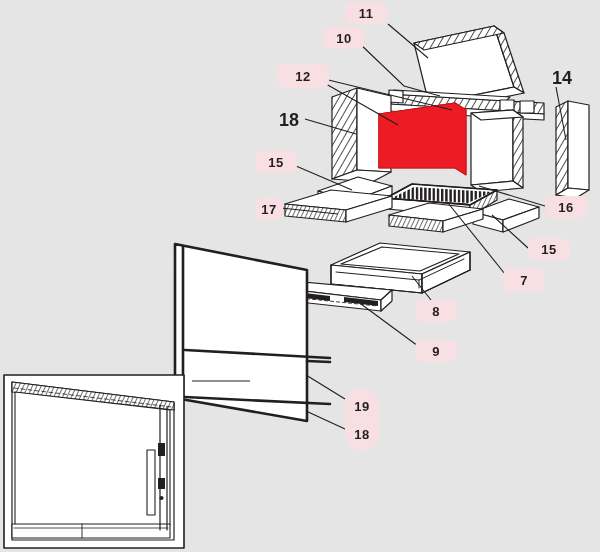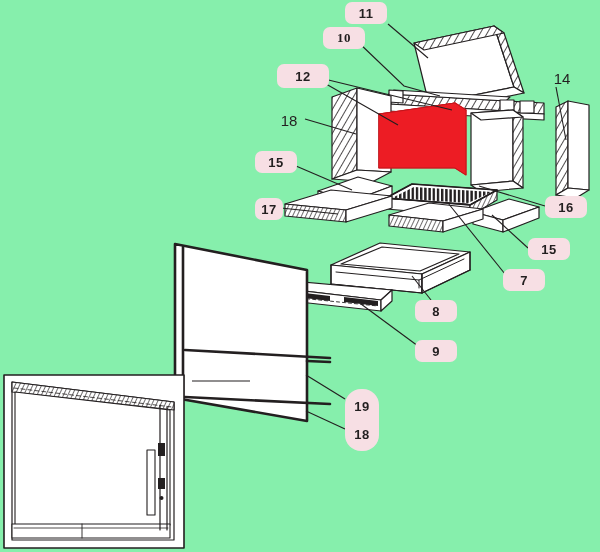--- a/index.html
+++ b/index.html
@@ -1,25 +1,25 @@
 <!DOCTYPE html>
 <html><head>
 <meta charset="utf-8">
 <style>
   html,body{margin:0;padding:0;background:#ffffff;}
   body{width:600px;height:552px;overflow:hidden;
        font-family:"Liberation Sans",sans-serif;}
-  #stage{position:relative;width:600px;height:552px;background:#86efac;}
+  #stage{position:relative;width:600px;height:552px;background:#e5e5e5;}
   #art{position:absolute;left:0;top:0;width:600px;height:552px;}
   .badge{position:absolute;background:#f7dfe4;border-radius:7px;
          display:flex;align-items:center;justify-content:center;
          color:#231f20;font-size:13px;font-weight:700;
          letter-spacing:.5px;}
   .badge.tall{flex-direction:column;justify-content:space-around;padding:3px 0;}
-  .plain{position:absolute;color:#231f20;font-size:15px;font-weight:400;
+  .plain{position:absolute;color:#231f20;font-size:18px;font-weight:700;
          display:flex;align-items:center;justify-content:center;}
 </style>
 </head>
 <body>
 
 <div id="stage">
 
 <svg id="art" viewBox="0 0 600 552" xmlns="http://www.w3.org/2000/svg">
 
   <defs>
@@ -187,21 +187,21 @@
     <path d="M431,300 L412,276"></path>
     <path d="M418,346 L361,304"></path>
     <path d="M345,399 L306,375"></path>
     <path d="M345,429 L306,411"></path>
     <path d="M192,381 L250,381"></path>
   </g>
 </svg>
 
 <div class="badge" style="left:345px;top:2px;width:42px;height:22px;">11</div>
 
-<div class="badge" style="left:323px;top:27px;width:42px;height:22px;font-family:Liberation Serif, serif;">10</div>
+<div class="badge" style="left:323px;top:27px;width:42px;height:22px;">10</div>
 
 <div class="badge" style="left:277px;top:64px;width:52px;height:24px;">12</div>
 
 <div class="plain" style="left:275px;top:111px;width:28px;height:18px;">18</div>
 
 <div class="plain" style="left:548px;top:69px;width:28px;height:18px;">14</div>
 
 <div class="badge" style="left:255px;top:151px;width:42px;height:22px;">15</div>
 
 <div class="badge" style="left:239px;top:198px;width:28px;height:22px;margin-left:16px;">17</div>

